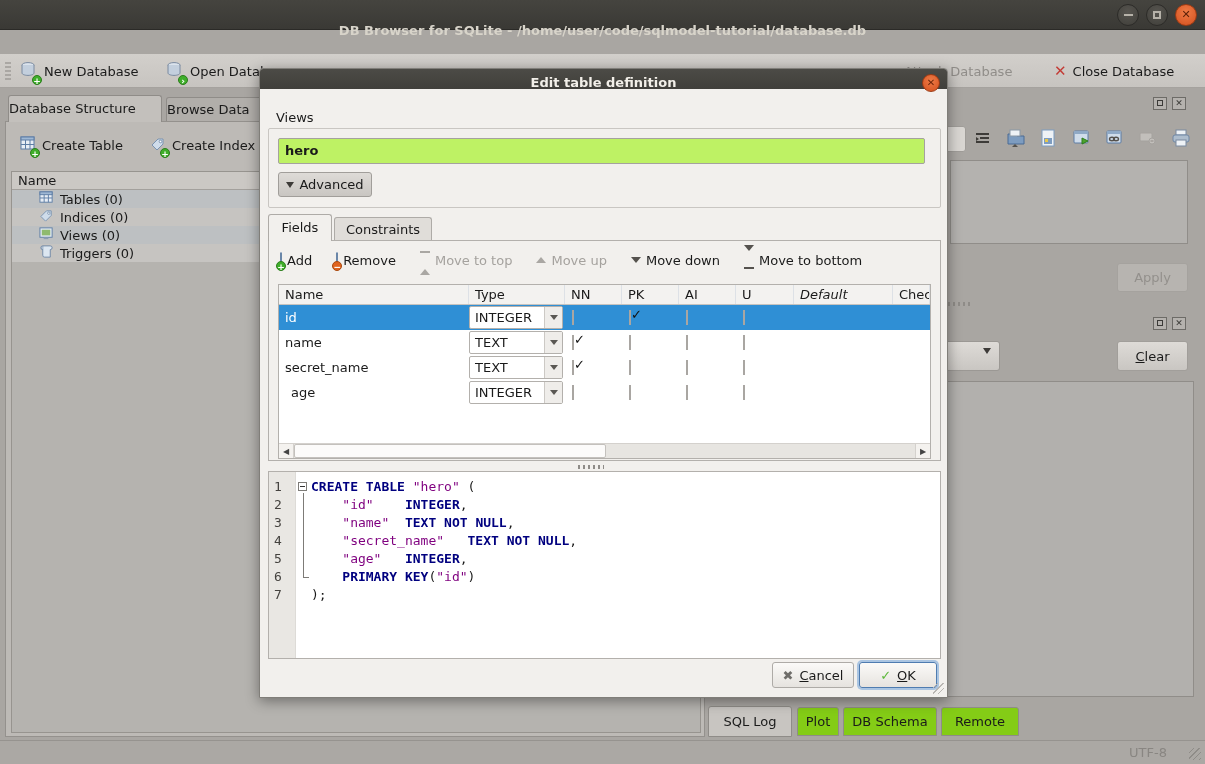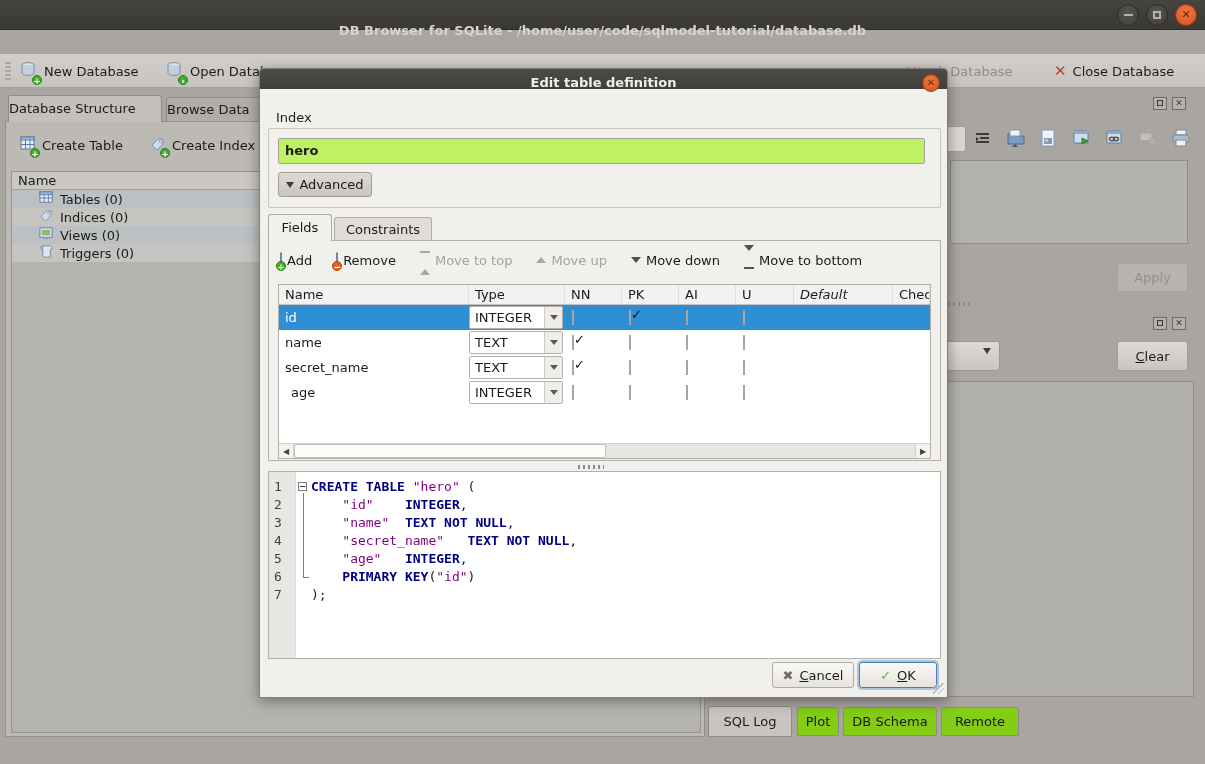--- a/index.html
+++ b/index.html
@@ -310,28 +310,32 @@
   <div class="btab inactive" style="left:797px;top:707px;width:42px;height:29px;line-height:27px;">
     <span>Plot</span>
   </div>
   <div class="btab inactive" style="left:843px;top:707px;width:94px;height:29px;line-height:27px;">
     <span>DB Schema</span>
   </div>
   <div class="btab inactive" style="left:941px;top:707px;width:78px;height:29px;line-height:27px;">
     <span>Remote</span>
   </div>
 
+  <div class="statusbar">
+    <span class="abs" style="right:38px;top:4px;color:#898682;">UTF-8</span>
+    <span class="grip2"></span>
+  </div>
 
   <div class="dialog">
     <div class="dlg-title">
       <span>Edit table definition</span>
     </div>
     <div class="dlg-close"><span>✕</span></div>
 
-    <div class="abs" style="left:16px;top:41px;">Index</div>
+    <div class="abs" style="left:16px;top:41px;">Views</div>
     <div class="dlg-frame" style="left:8px;top:59px;width:673px;height:80px;"></div>
     <div class="field-input" style="left:18px;top:69px;width:647px;height:26px;">hero</div>
     <div class="btn abs" style="left:18px;top:103px;width:94px;height:25px;">
       <span class="tri down" style="border-top-color:#3d3b38;border-left-width:4px;border-right-width:4px;"></span>
       <span>Advanced</span>
     </div>
 
     <div class="dtab active" style="left:8px;top:145px;width:64px;height:27px;line-height:26px;">
       <span>Fields</span>
     </div>

